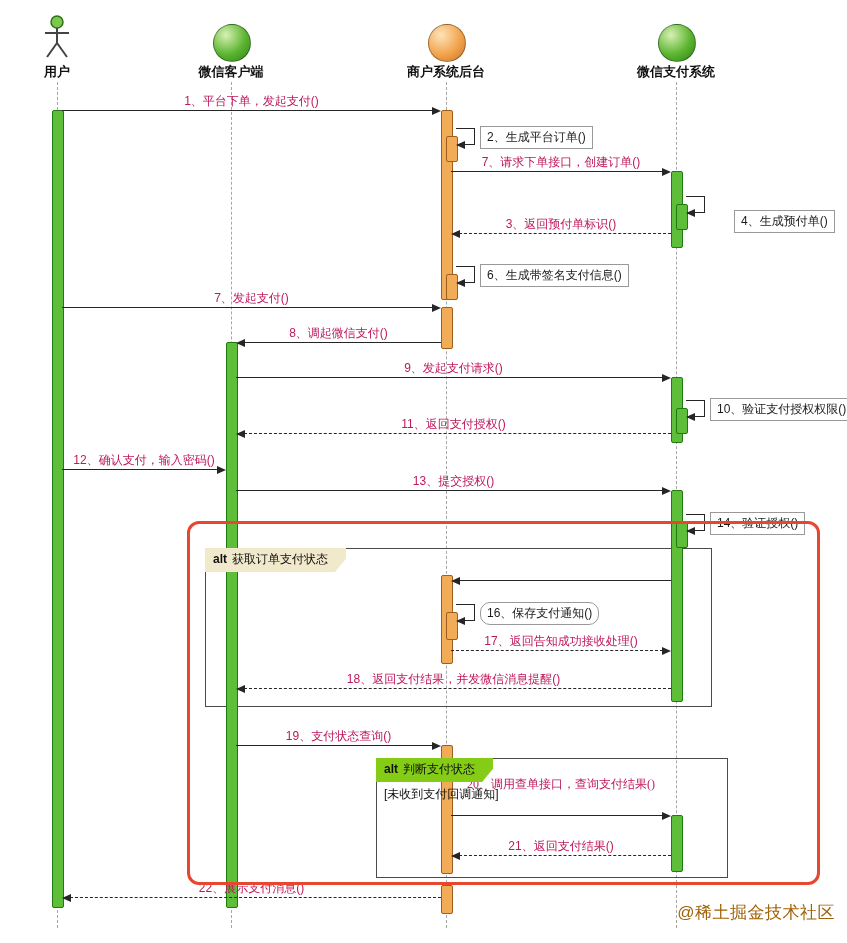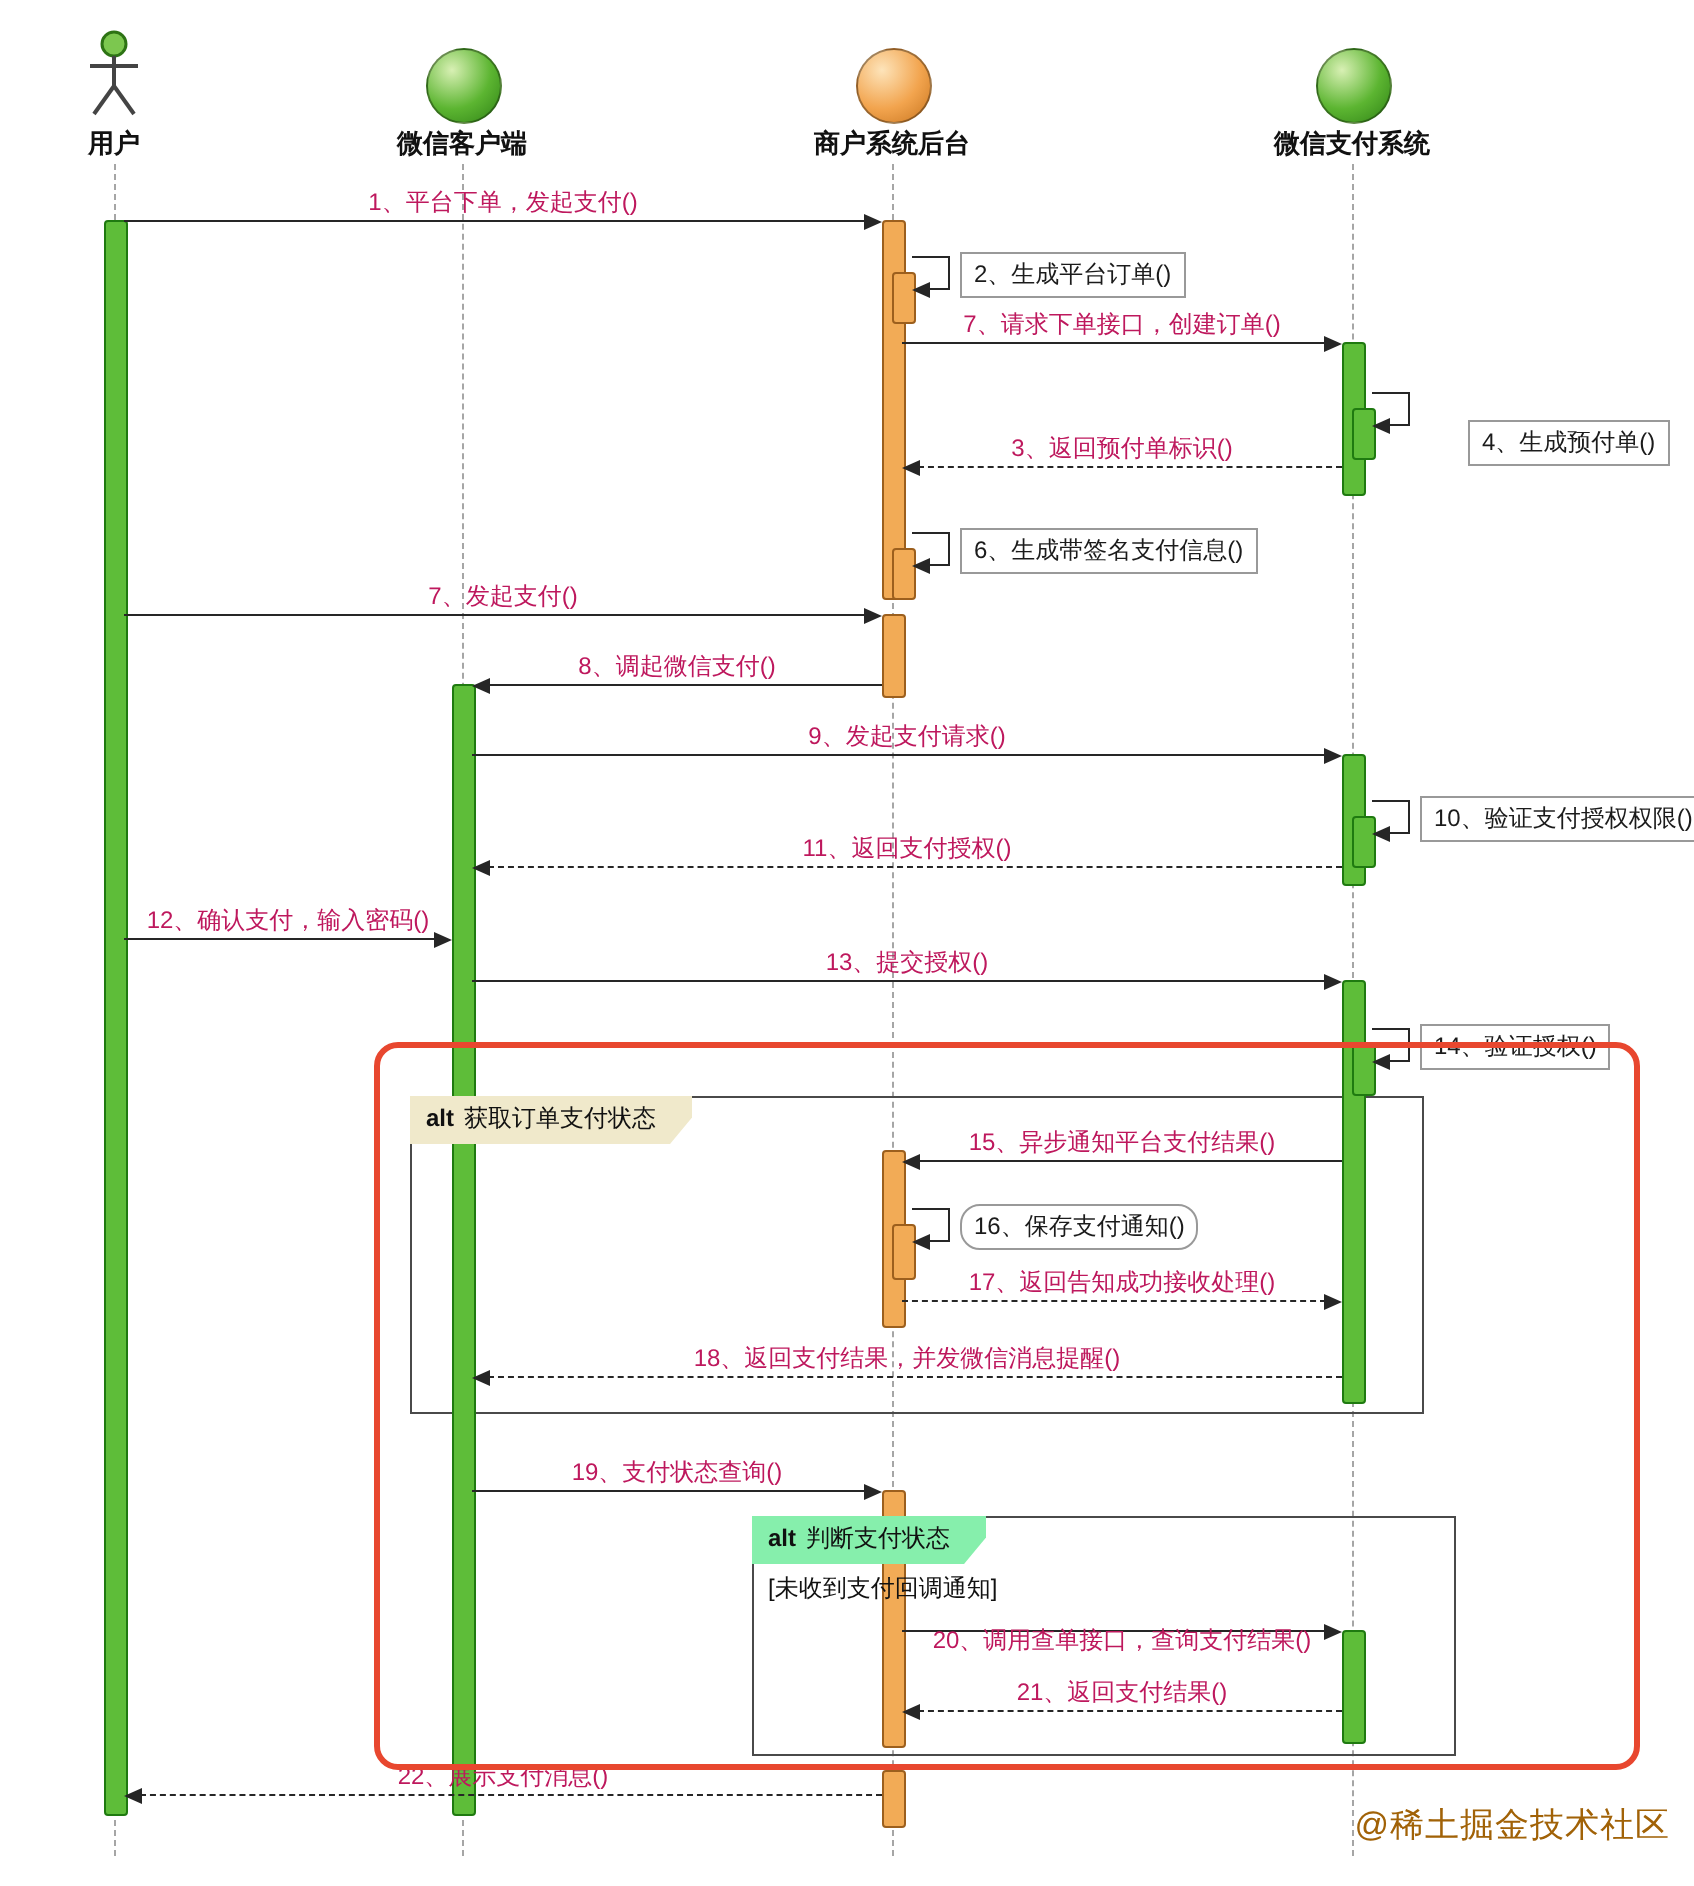--- a/index.html
+++ b/index.html
@@ -42,21 +42,21 @@
     <div class="plabel" style="left: 156px; top: 63px; width: 150px;">微信客户端</div>
     <div class="lifeline" style="left: 446px; top: 82px; height: 846px; border-left: 1px dashed rgb(166, 166, 166);"></div>
     <div class="ball" style="left: 428px; top: 24px; background: radial-gradient(circle at 12px 10px, rgb(253, 228, 186), rgb(242, 164, 78) 55%, rgb(200, 117, 31));"></div>
     <div class="plabel" style="left: 371px; top: 63px; width: 150px;">商户系统后台</div>
     <div class="lifeline" style="left: 676px; top: 82px; height: 846px; border-left: 1px dashed rgb(166, 166, 166);"></div>
     <div class="ball" style="left: 658px; top: 24px; background: radial-gradient(circle at 12px 10px, rgb(216, 240, 180), rgb(92, 181, 49) 55%, rgb(47, 130, 22));"></div>
     <div class="plabel" style="left: 601px; top: 63px; width: 150px;">微信支付系统</div>
     <div class="frame" style="left: 205px; top: 548px; width: 505px; height: 157px; border-color: rgb(74, 74, 74);"></div>
     <div class="frame-tab" style="left: 205px; top: 548px; background: rgb(240, 233, 203);"><b>alt</b><span>获取订单支付状态</span></div>
     <div class="frame" style="left: 376px; top: 758px; width: 350px; height: 118px; border-color: rgb(74, 74, 74);"></div>
-    <div class="frame-tab" style="left: 376px; top: 758px; background: #86efac;"><b>alt</b><span>判断支付状态</span></div>
+    <div class="frame-tab" style="left: 376px; top: 758px; background: #84cc16;"><b>alt</b><span>判断支付状态</span></div>
     <div class="frame-guard" style="left: 384px; top: 786px;">[未收到支付回调通知]</div>
     <div class="activation" style="left: 52px; top: 110px; height: 796px; background: rgb(94, 189, 57); border-color: rgb(31, 122, 16);"></div>
     <div class="activation" style="left: 226px; top: 342px; height: 564px; background: rgb(94, 189, 57); border-color: rgb(31, 122, 16);"></div>
     <div class="activation" style="left: 441px; top: 110px; height: 188px; background: rgb(242, 171, 86); border-color: rgb(156, 95, 29);"></div>
     <div class="activation" style="left: 446px; top: 136px; height: 24px; background: rgb(242, 171, 86); border-color: rgb(156, 95, 29);"></div>
     <div class="activation" style="left: 446px; top: 274px; height: 24px; background: rgb(242, 171, 86); border-color: rgb(156, 95, 29);"></div>
     <div class="activation" style="left: 441px; top: 307px; height: 40px; background: rgb(242, 171, 86); border-color: rgb(156, 95, 29);"></div>
     <div class="activation" style="left: 441px; top: 575px; height: 87px; background: rgb(242, 171, 86); border-color: rgb(156, 95, 29);"></div>
     <div class="activation" style="left: 446px; top: 612px; height: 26px; background: rgb(242, 171, 86); border-color: rgb(156, 95, 29);"></div>
     <div class="activation" style="left: 441px; top: 745px; height: 127px; background: rgb(242, 171, 86); border-color: rgb(156, 95, 29);"></div>
@@ -115,38 +115,37 @@
     <div class="msg-line" style="left: 236px; top: 490px; width: 427px; border-top: 1.5px solid rgb(38, 38, 38);"></div>
     <div class="arrow" style="top: 487px; left: 662px; border-left: 9px solid rgb(38, 38, 38);"></div>
     <div class="msg-label" style="left: 236px; top: 473px; width: 435px;">13、提交授权()</div>
     <div class="msg-line" style="left: 686px; top: 514px; width: 18px; border-top: 1.5px solid rgb(38, 38, 38);"></div>
     <div class="msg-vert" style="left: 704px; top: 514px; height: 16px; border-left: 1.5px solid rgb(38, 38, 38);"></div>
     <div class="msg-line" style="left: 694px; top: 530px; width: 11px; border-top: 1.5px solid rgb(38, 38, 38);"></div>
     <div class="arrow" style="left: 686px; top: 527px; border-right: 9px solid rgb(38, 38, 38);"></div>
     <div class="self-label" style="left: 710px; top: 512px;">14、验证授权()</div>
     <div class="msg-line" style="left: 459px; top: 580px; width: 212px; border-top: 1.5px solid rgb(38, 38, 38);"></div>
     <div class="arrow" style="top: 577px; left: 451px; border-right: 9px solid rgb(38, 38, 38);"></div>
-    <div class="msg-label" style="left: 451px; top: 563px; width: 220px;">15、异步通知平台支付结果()</div>
     <div class="msg-line" style="left: 456px; top: 604px; width: 18px; border-top: 1.5px solid rgb(38, 38, 38);"></div>
     <div class="msg-vert" style="left: 474px; top: 604px; height: 16px; border-left: 1.5px solid rgb(38, 38, 38);"></div>
     <div class="msg-line" style="left: 464px; top: 620px; width: 11px; border-top: 1.5px solid rgb(38, 38, 38);"></div>
     <div class="arrow" style="left: 456px; top: 617px; border-right: 9px solid rgb(38, 38, 38);"></div>
     <div class="self-label" style="left: 480px; top: 602px; border-radius: 10px;">16、保存支付通知()</div>
     <div class="msg-line" style="left: 451px; top: 650px; width: 212px; border-top: 1.5px dashed rgb(38, 38, 38);"></div>
     <div class="arrow" style="top: 647px; left: 662px; border-left: 9px solid rgb(38, 38, 38);"></div>
     <div class="msg-label" style="left: 451px; top: 633px; width: 220px;">17、返回告知成功接收处理()</div>
     <div class="msg-line" style="left: 244px; top: 688px; width: 427px; border-top: 1.5px dashed rgb(38, 38, 38);"></div>
     <div class="arrow" style="top: 685px; left: 236px; border-right: 9px solid rgb(38, 38, 38);"></div>
     <div class="msg-label" style="left: 236px; top: 671px; width: 435px;">18、返回支付结果，并发微信消息提醒()</div>
     <div class="msg-line" style="left: 236px; top: 745px; width: 197px; border-top: 1.5px solid rgb(38, 38, 38);"></div>
     <div class="arrow" style="top: 742px; left: 432px; border-left: 9px solid rgb(38, 38, 38);"></div>
     <div class="msg-label" style="left: 236px; top: 728px; width: 205px;">19、支付状态查询()</div>
     <div class="msg-line" style="left: 451px; top: 815px; width: 212px; border-top: 1.5px solid rgb(38, 38, 38);"></div>
     <div class="arrow" style="top: 812px; left: 662px; border-left: 9px solid rgb(38, 38, 38);"></div>
-    <div class="msg-label" style="left: 451px; top: 812px; width: 220px;">20、调用查单接口，查询支付结果()</div>
+    <div class="msg-label" style="left: 451px; top: 776px; width: 220px; font-family: Liberation Serif, serif;">20、调用查单接口，查询支付结果()</div>
     <div class="msg-line" style="left: 459px; top: 855px; width: 212px; border-top: 1.5px dashed rgb(38, 38, 38);"></div>
     <div class="arrow" style="top: 852px; left: 451px; border-right: 9px solid rgb(38, 38, 38);"></div>
     <div class="msg-label" style="left: 451px; top: 838px; width: 220px;">21、返回支付结果()</div>
     <div class="msg-line" style="left: 70px; top: 897px; width: 371px; border-top: 1.5px dashed rgb(38, 38, 38);"></div>
     <div class="arrow" style="top: 894px; left: 62px; border-right: 9px solid rgb(38, 38, 38);"></div>
     <div class="msg-label" style="left: 62px; top: 880px; width: 379px;">22、展示支付消息()</div>
     <div class="highlight-box" style="left: 187px; top: 521px; width: 627px; height: 358px; border-color: rgb(232, 71, 47);"></div>
   </div>
 
 </body></html>

